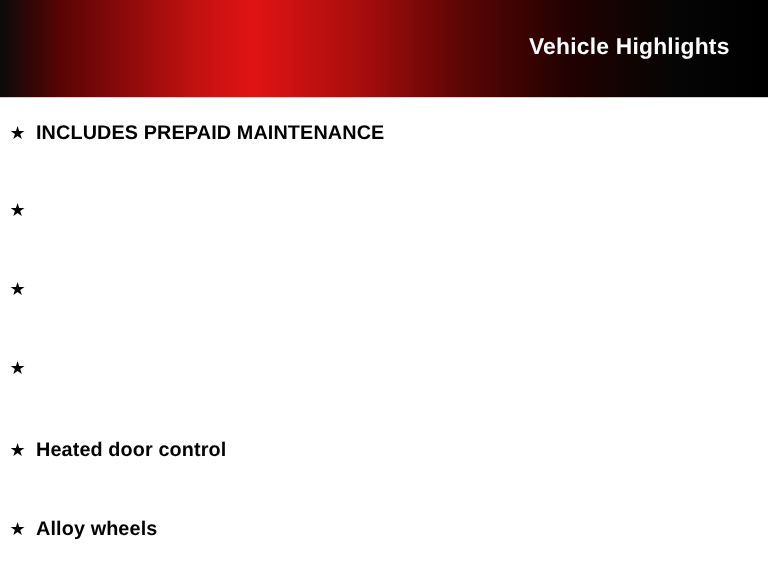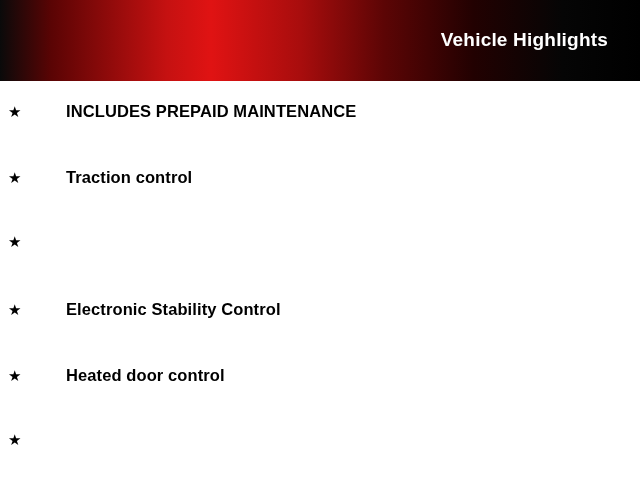--- a/index.html
+++ b/index.html
@@ -72,21 +72,20 @@
     font-size: 15px;
     line-height: 1;
     text-align: left;
   }
   .feature-label {
     color: #000000;
     font-size: 16.5px;
     font-weight: bold;
     letter-spacing: 0.1px;
     white-space: nowrap;
-    margin-left: 36px;
   }
 </style>
 </head>
 <body>
 
 <div class="slide">
 
   <div class="header-bar">
     <div class="header-title">Vehicle Highlights</div>
   </div>
@@ -94,37 +93,36 @@
   <div class="content">
     <ul class="feature-list">
 
       <li class="feature-item">
         <span class="bullet-star">★</span>
         <span class="feature-label">INCLUDES PREPAID MAINTENANCE</span>
       </li>
 
       <li class="feature-item">
         <span class="bullet-star">★</span>
-        <span class="feature-label">Traction control</span>
       </li>
 
       <li class="feature-item">
         <span class="bullet-star">★</span>
       </li>
 
       <li class="feature-item">
         <span class="bullet-star">★</span>
-        <span class="feature-label">Electronic Stability Control</span>
       </li>
 
       <li class="feature-item">
         <span class="bullet-star">★</span>
         <span class="feature-label">Heated door control</span>
       </li>
 
       <li class="feature-item">
         <span class="bullet-star">★</span>
+        <span class="feature-label">Alloy wheels</span>
       </li>
 
     </ul>
   </div>
 
 </div>
 
 </body></html>

